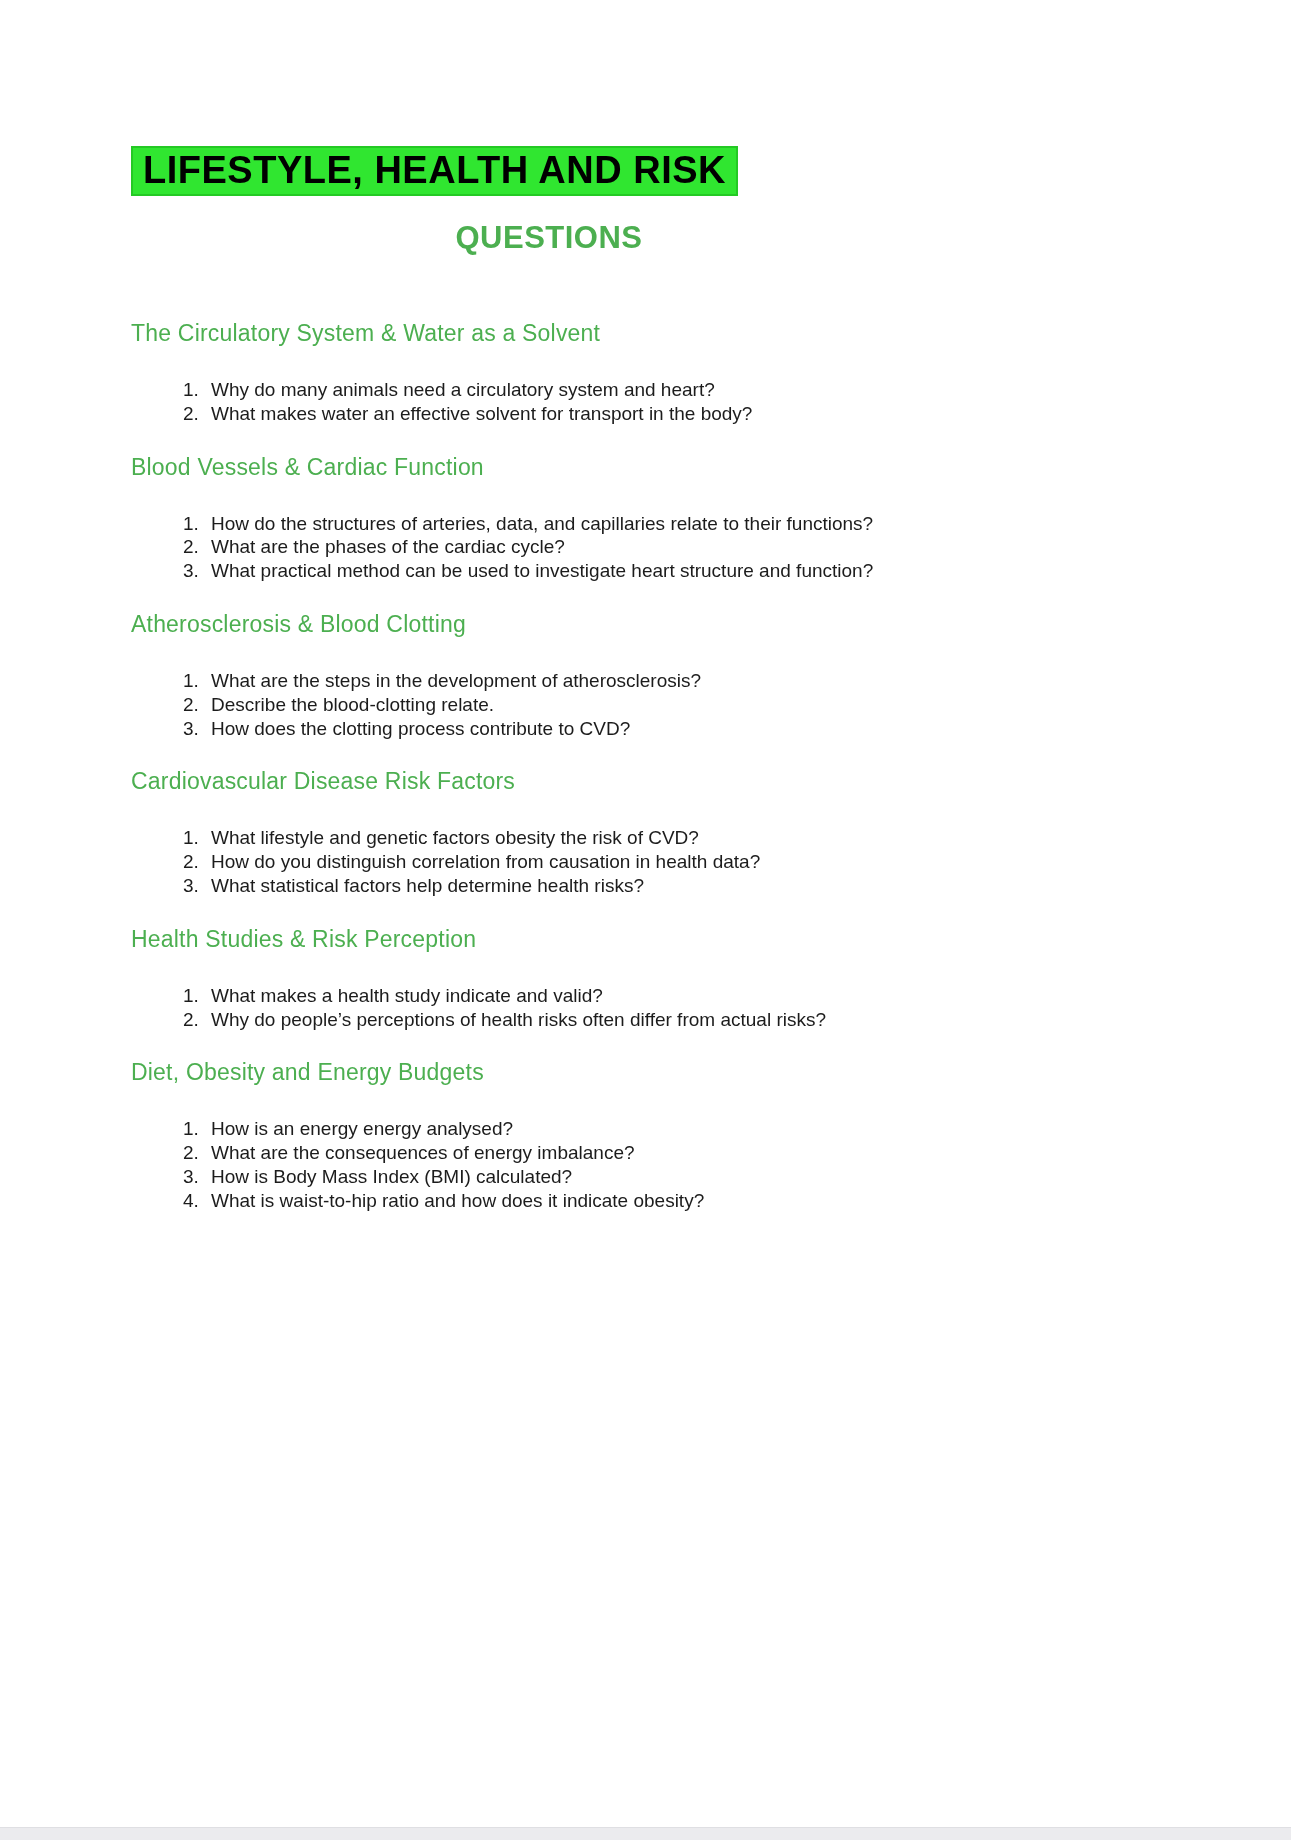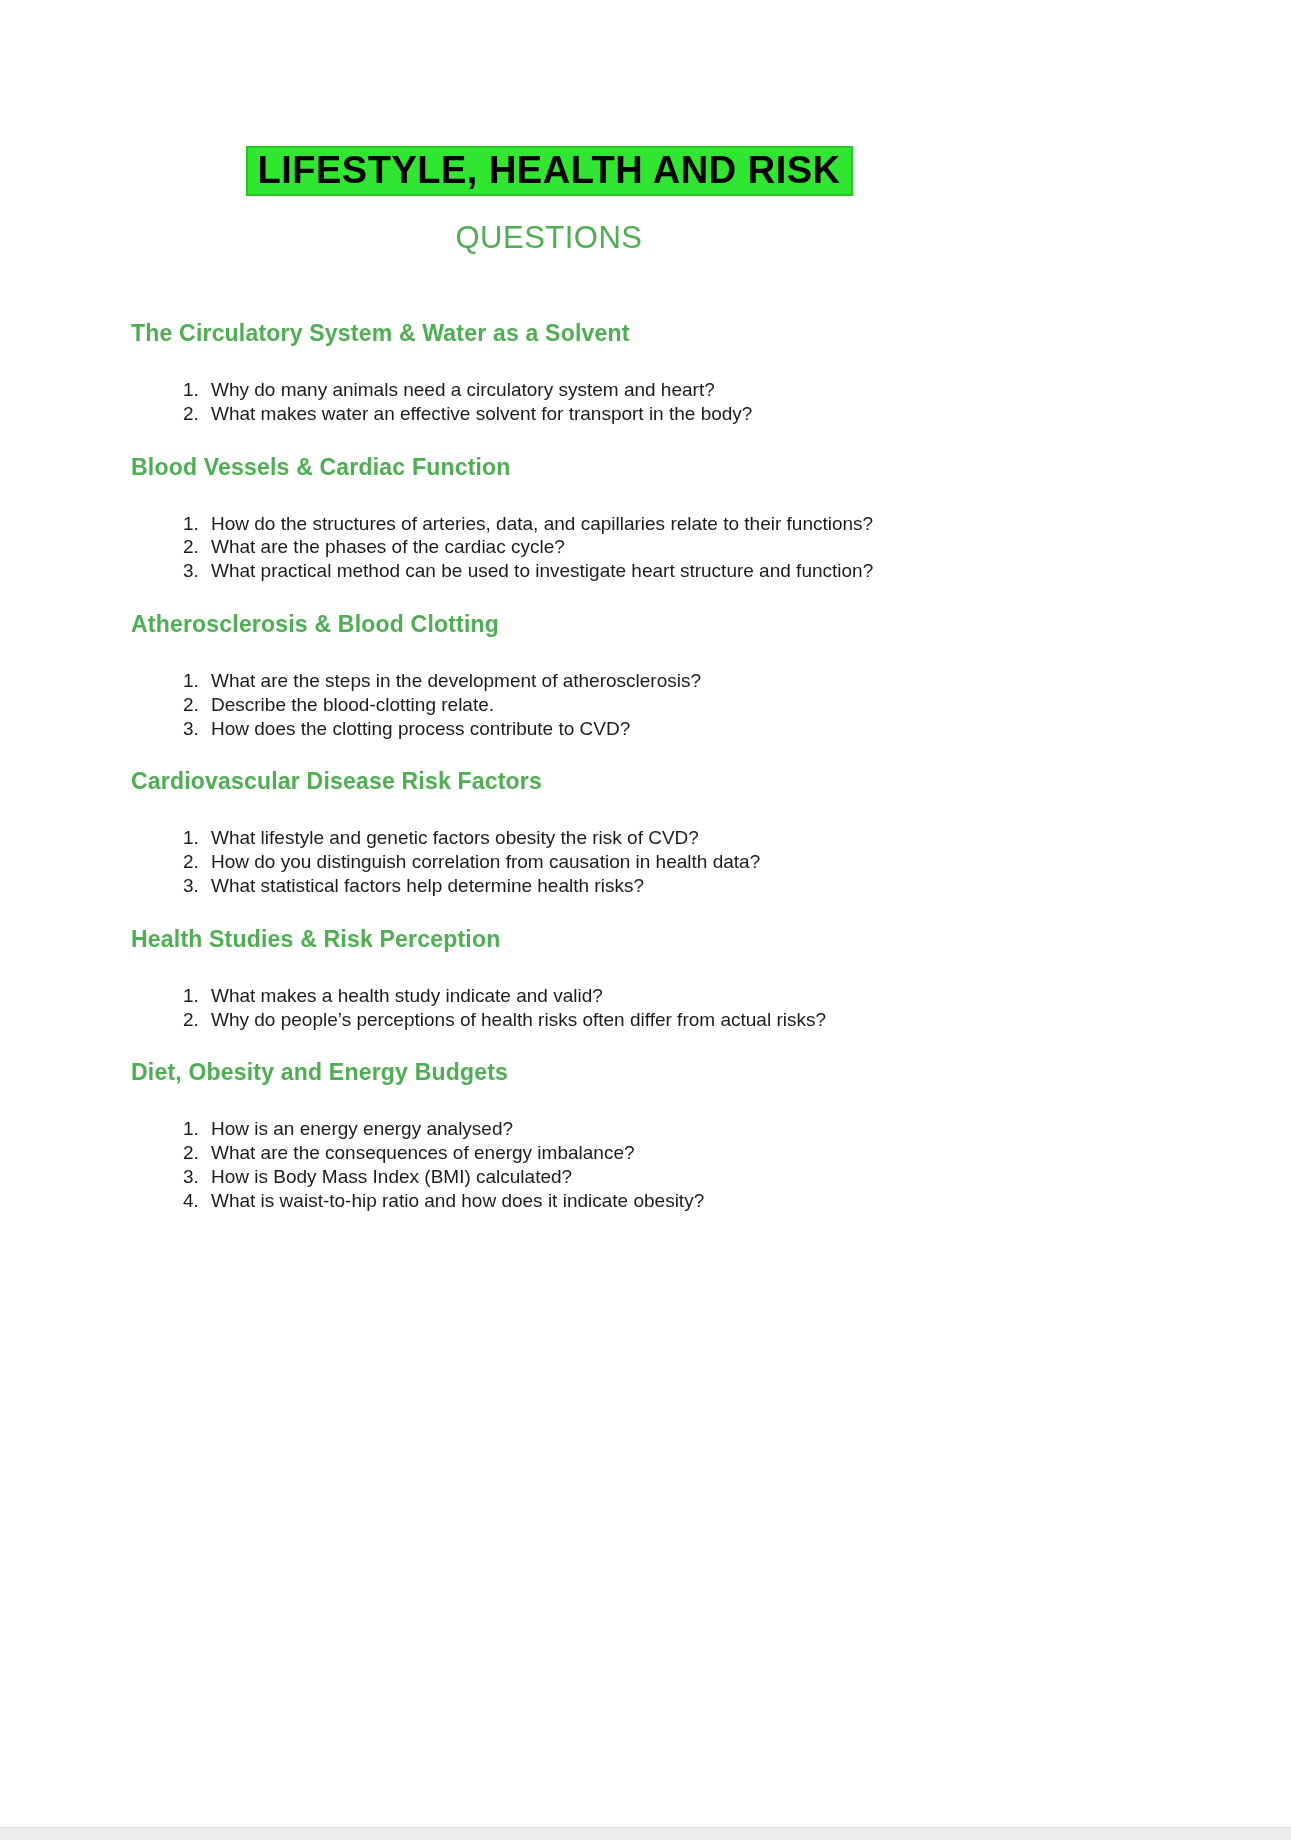--- a/index.html
+++ b/index.html
@@ -15,47 +15,47 @@
     font-family: "Liberation Sans", sans-serif;
     -webkit-font-smoothing: antialiased;
   }
   .doc-page {
     width: 836px;
     margin-left: 131px;
     padding-top: 146px;
     box-sizing: border-box;
   }
   .doc-title {
-    text-align: center;
+    text-align: left;
     margin: 0 0 24px 0;
     line-height: 1;
   }
   .doc-title .highlight {
     display: inline-block;
     background: var(--highlight-green, #30e630);
     border: 2px solid var(--highlight-border, #24c924);
     color: #000000;
     font-weight: bold;
     font-size: 38px;
     padding: 3px 10px 5px 10px;
     letter-spacing: 0.5px;
   }
   .doc-subtitle {
     text-align: center;
     color: var(--heading-green, #4caf50);
-    font-weight: normal;
+    font-weight: bold;
     font-size: 31px;
     margin: 0 0 64px 0;
     letter-spacing: 0.5px;
   }
   section.question-section { margin: 0; }
   .section-heading {
     color: var(--heading-green, #4caf50);
     font-size: 23px;
-    font-weight: bold;
+    font-weight: normal;
     margin: 28px 0 31px 0;
     letter-spacing: 0.2px;
   }
   section.question-section:first-child .section-heading {
     margin-top: 0;
   }
   ol.question-list {
     margin: 8px;
     padding-left: 65px;
     font-size: 19px;

